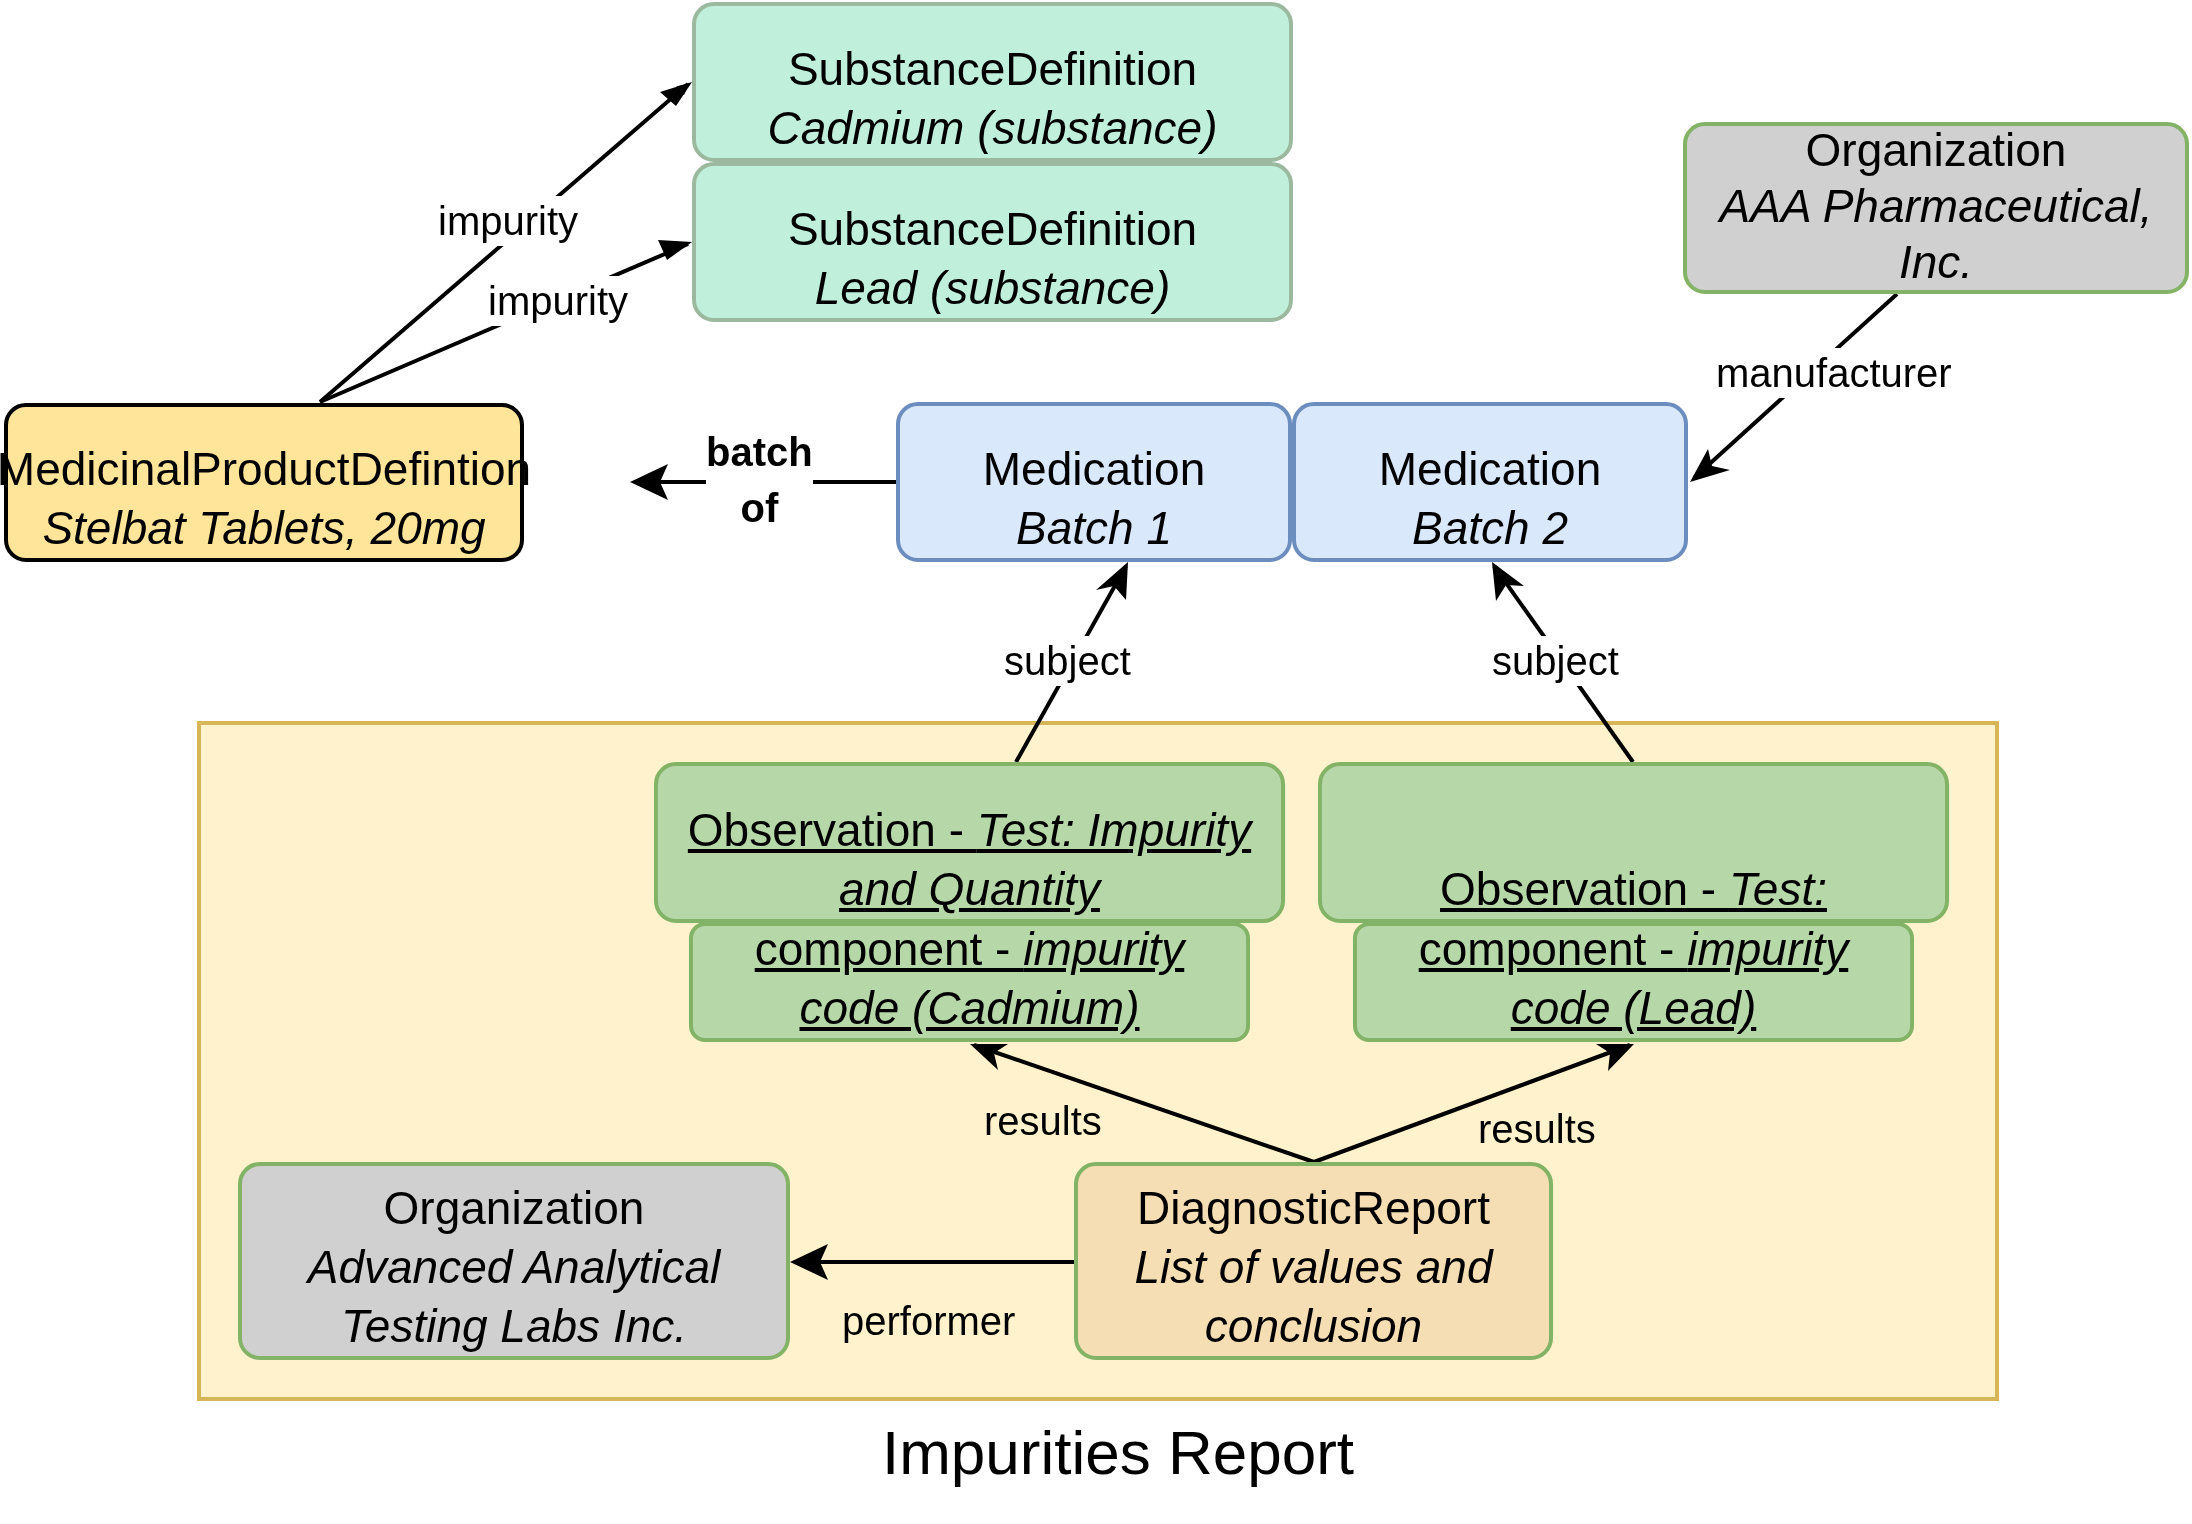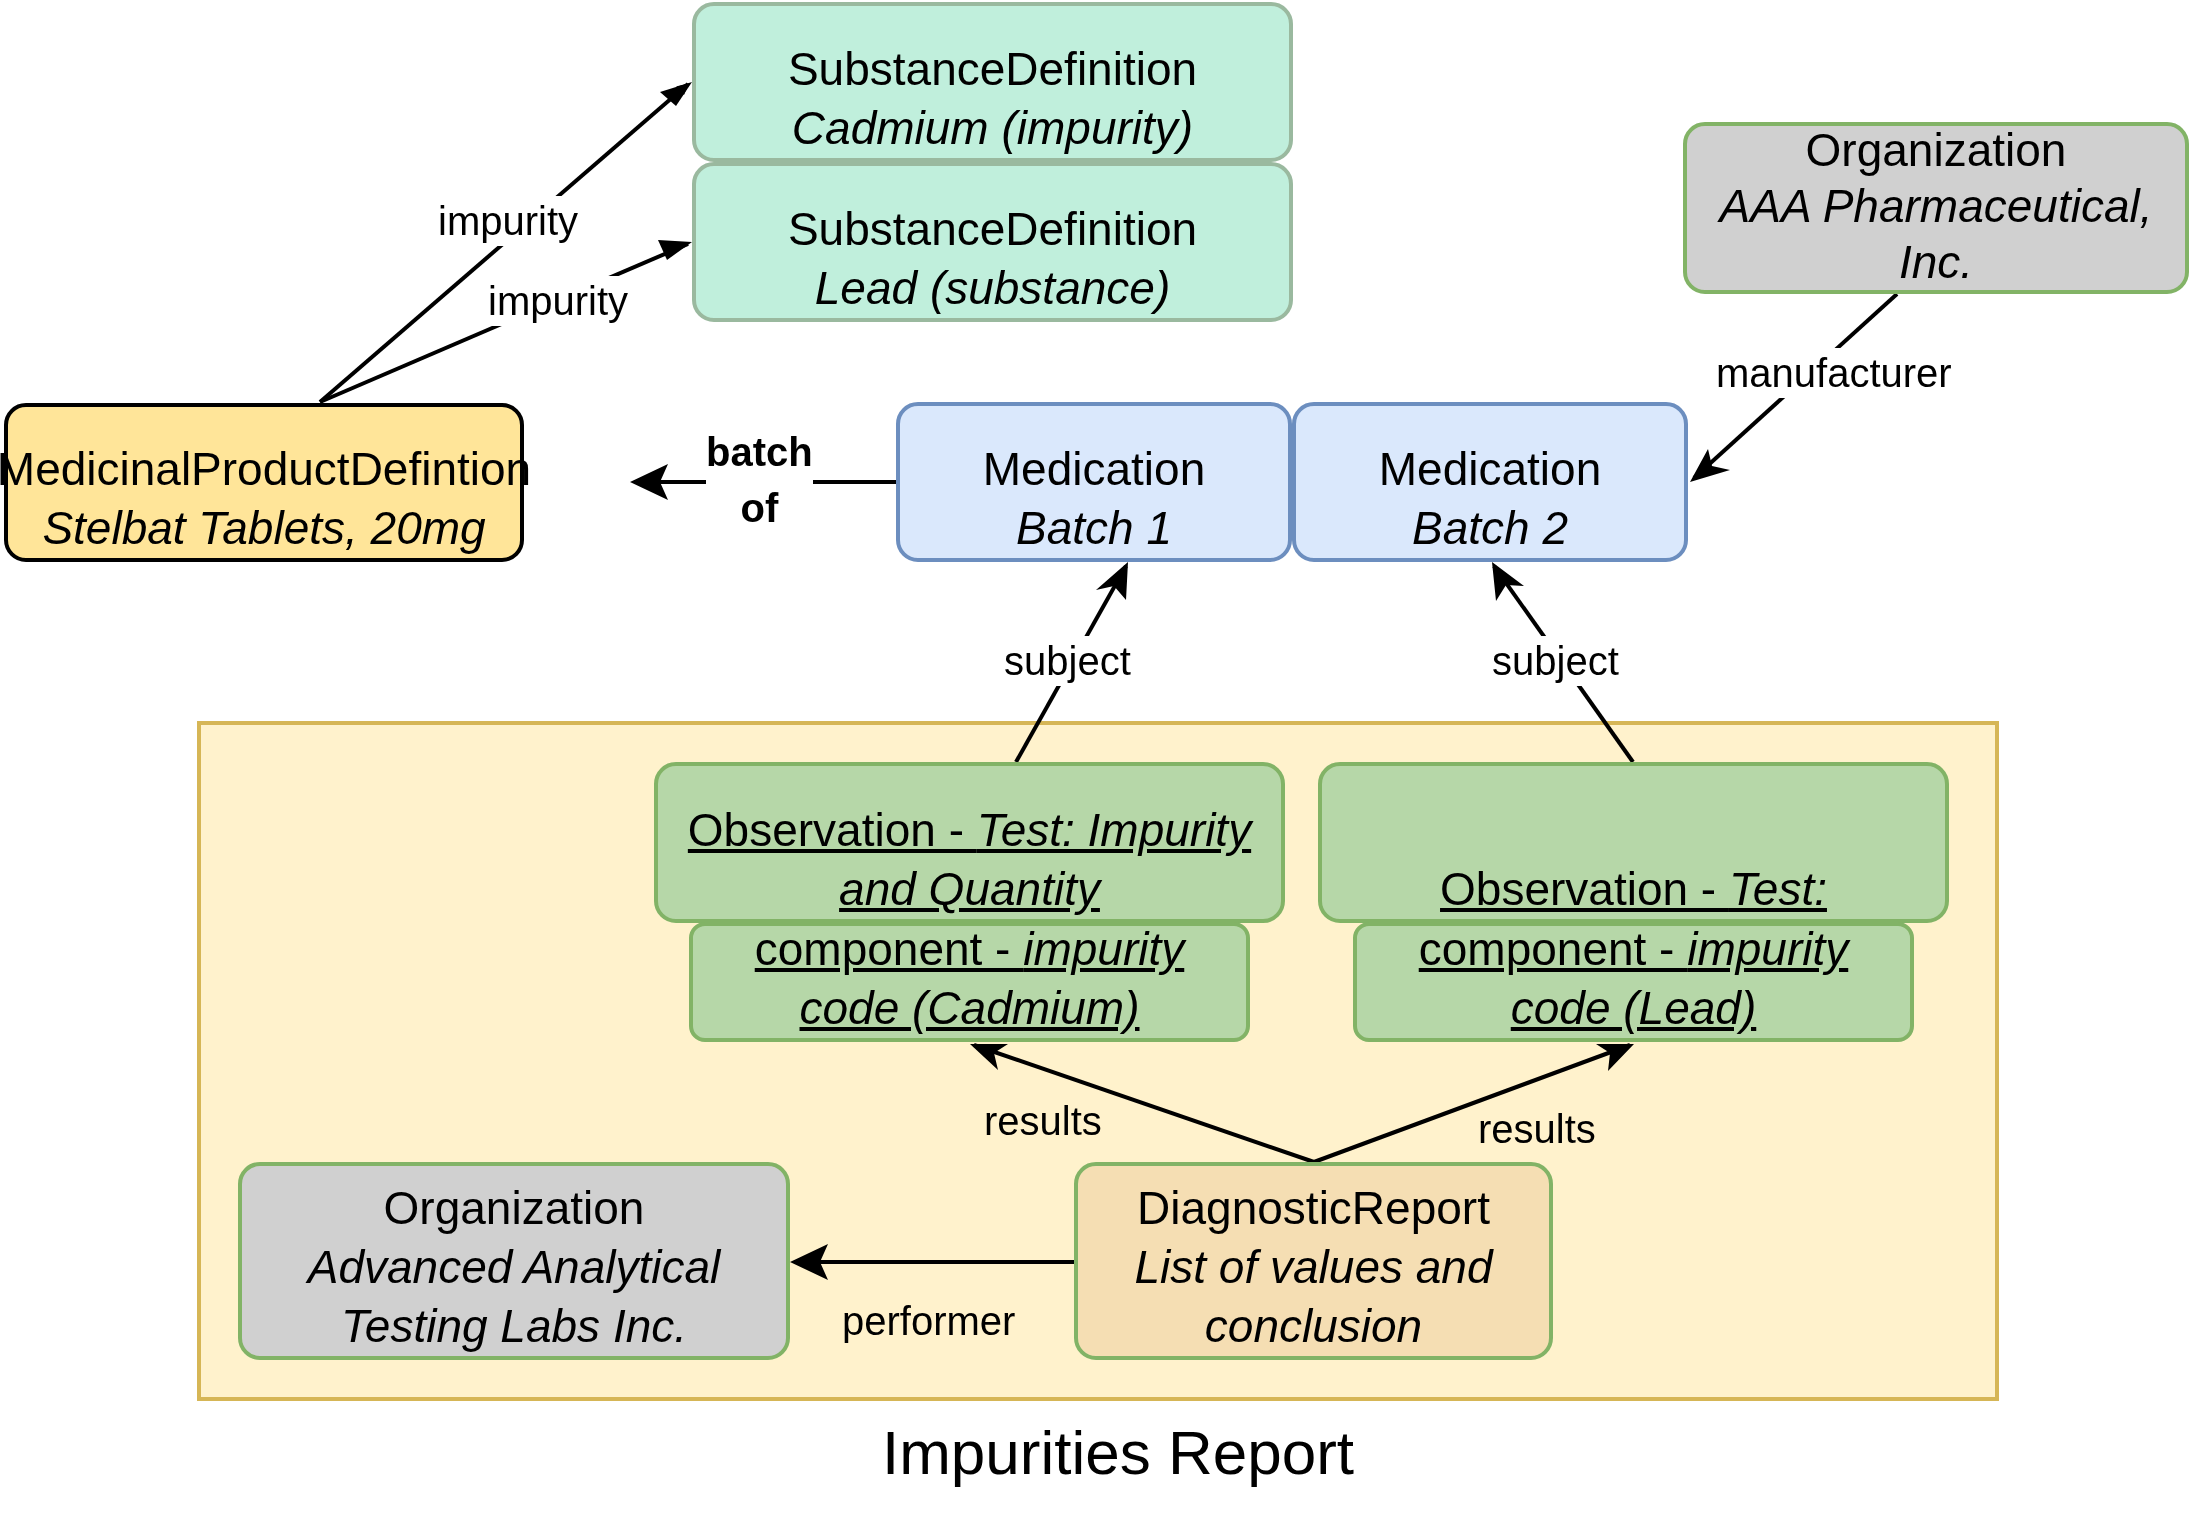--- a/index.html
+++ b/index.html
@@ -71,21 +71,21 @@
 </div>
 <div class="edge-label bglabel" style="left:1716px; top:348px;">manufacturer</div>
 <div class="edge-label bglabel" style="left:1004px; top:636px;">subject</div>
 <div class="edge-label bglabel" style="left:1492px; top:636px;">subject</div>
 <div class="edge-label" style="left:984px; top:1096px;">results</div>
 <div class="edge-label" style="left:1478px; top:1104px;">results</div>
 <div class="edge-label" style="left:842px; top:1296px;">performer</div>
 
 <div class="node sub" style="left:692px; top:2px; width:601px; height:160px;">
   <div>SubstanceDefinition</div>
-  <div class="it">Cadmium (impurity)</div>
+  <div class="it">Cadmium (substance)</div>
 </div>
 <div class="node sub" style="left:692px; top:162px; width:601px; height:160px;">
   <div>SubstanceDefinition</div>
   <div class="it">Lead (substance)</div>
 </div>
 
 <div class="node mpd" style="left:4px; top:403px; width:520px; height:159px;">
   <div>MedicinalProductDefintion</div>
   <div class="it">Stelbat Tablets, 20mg</div>
 </div>

